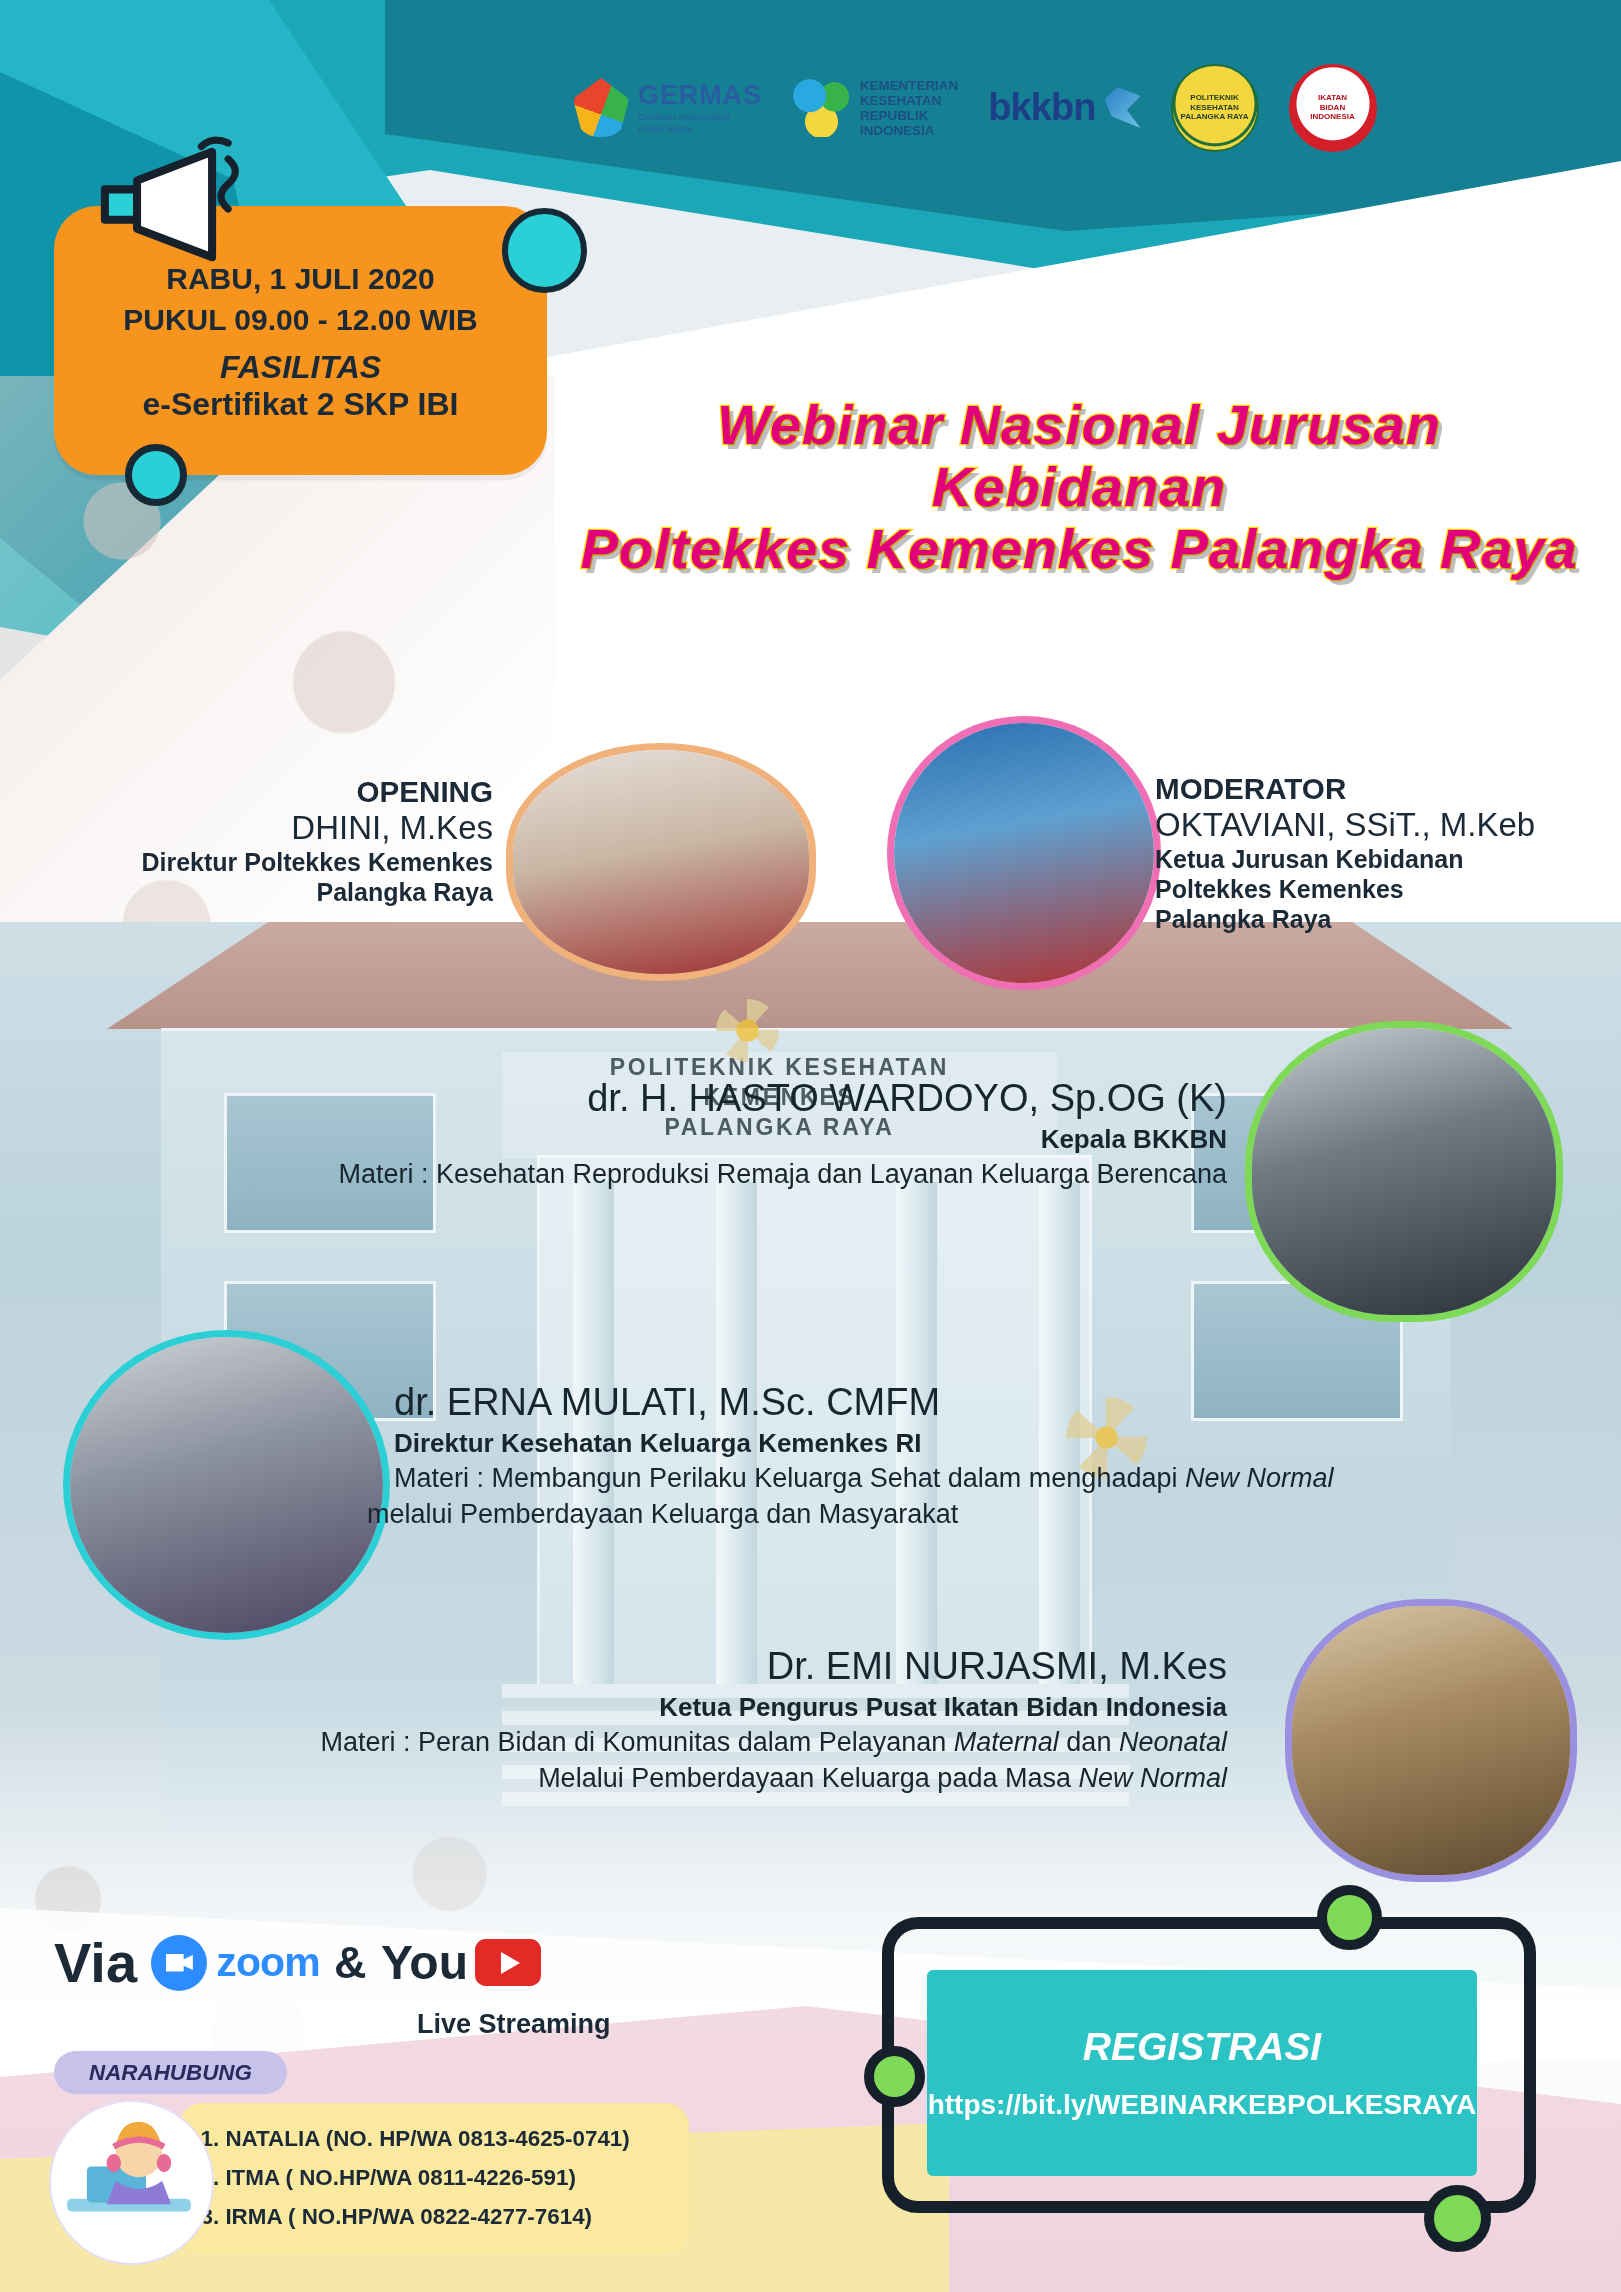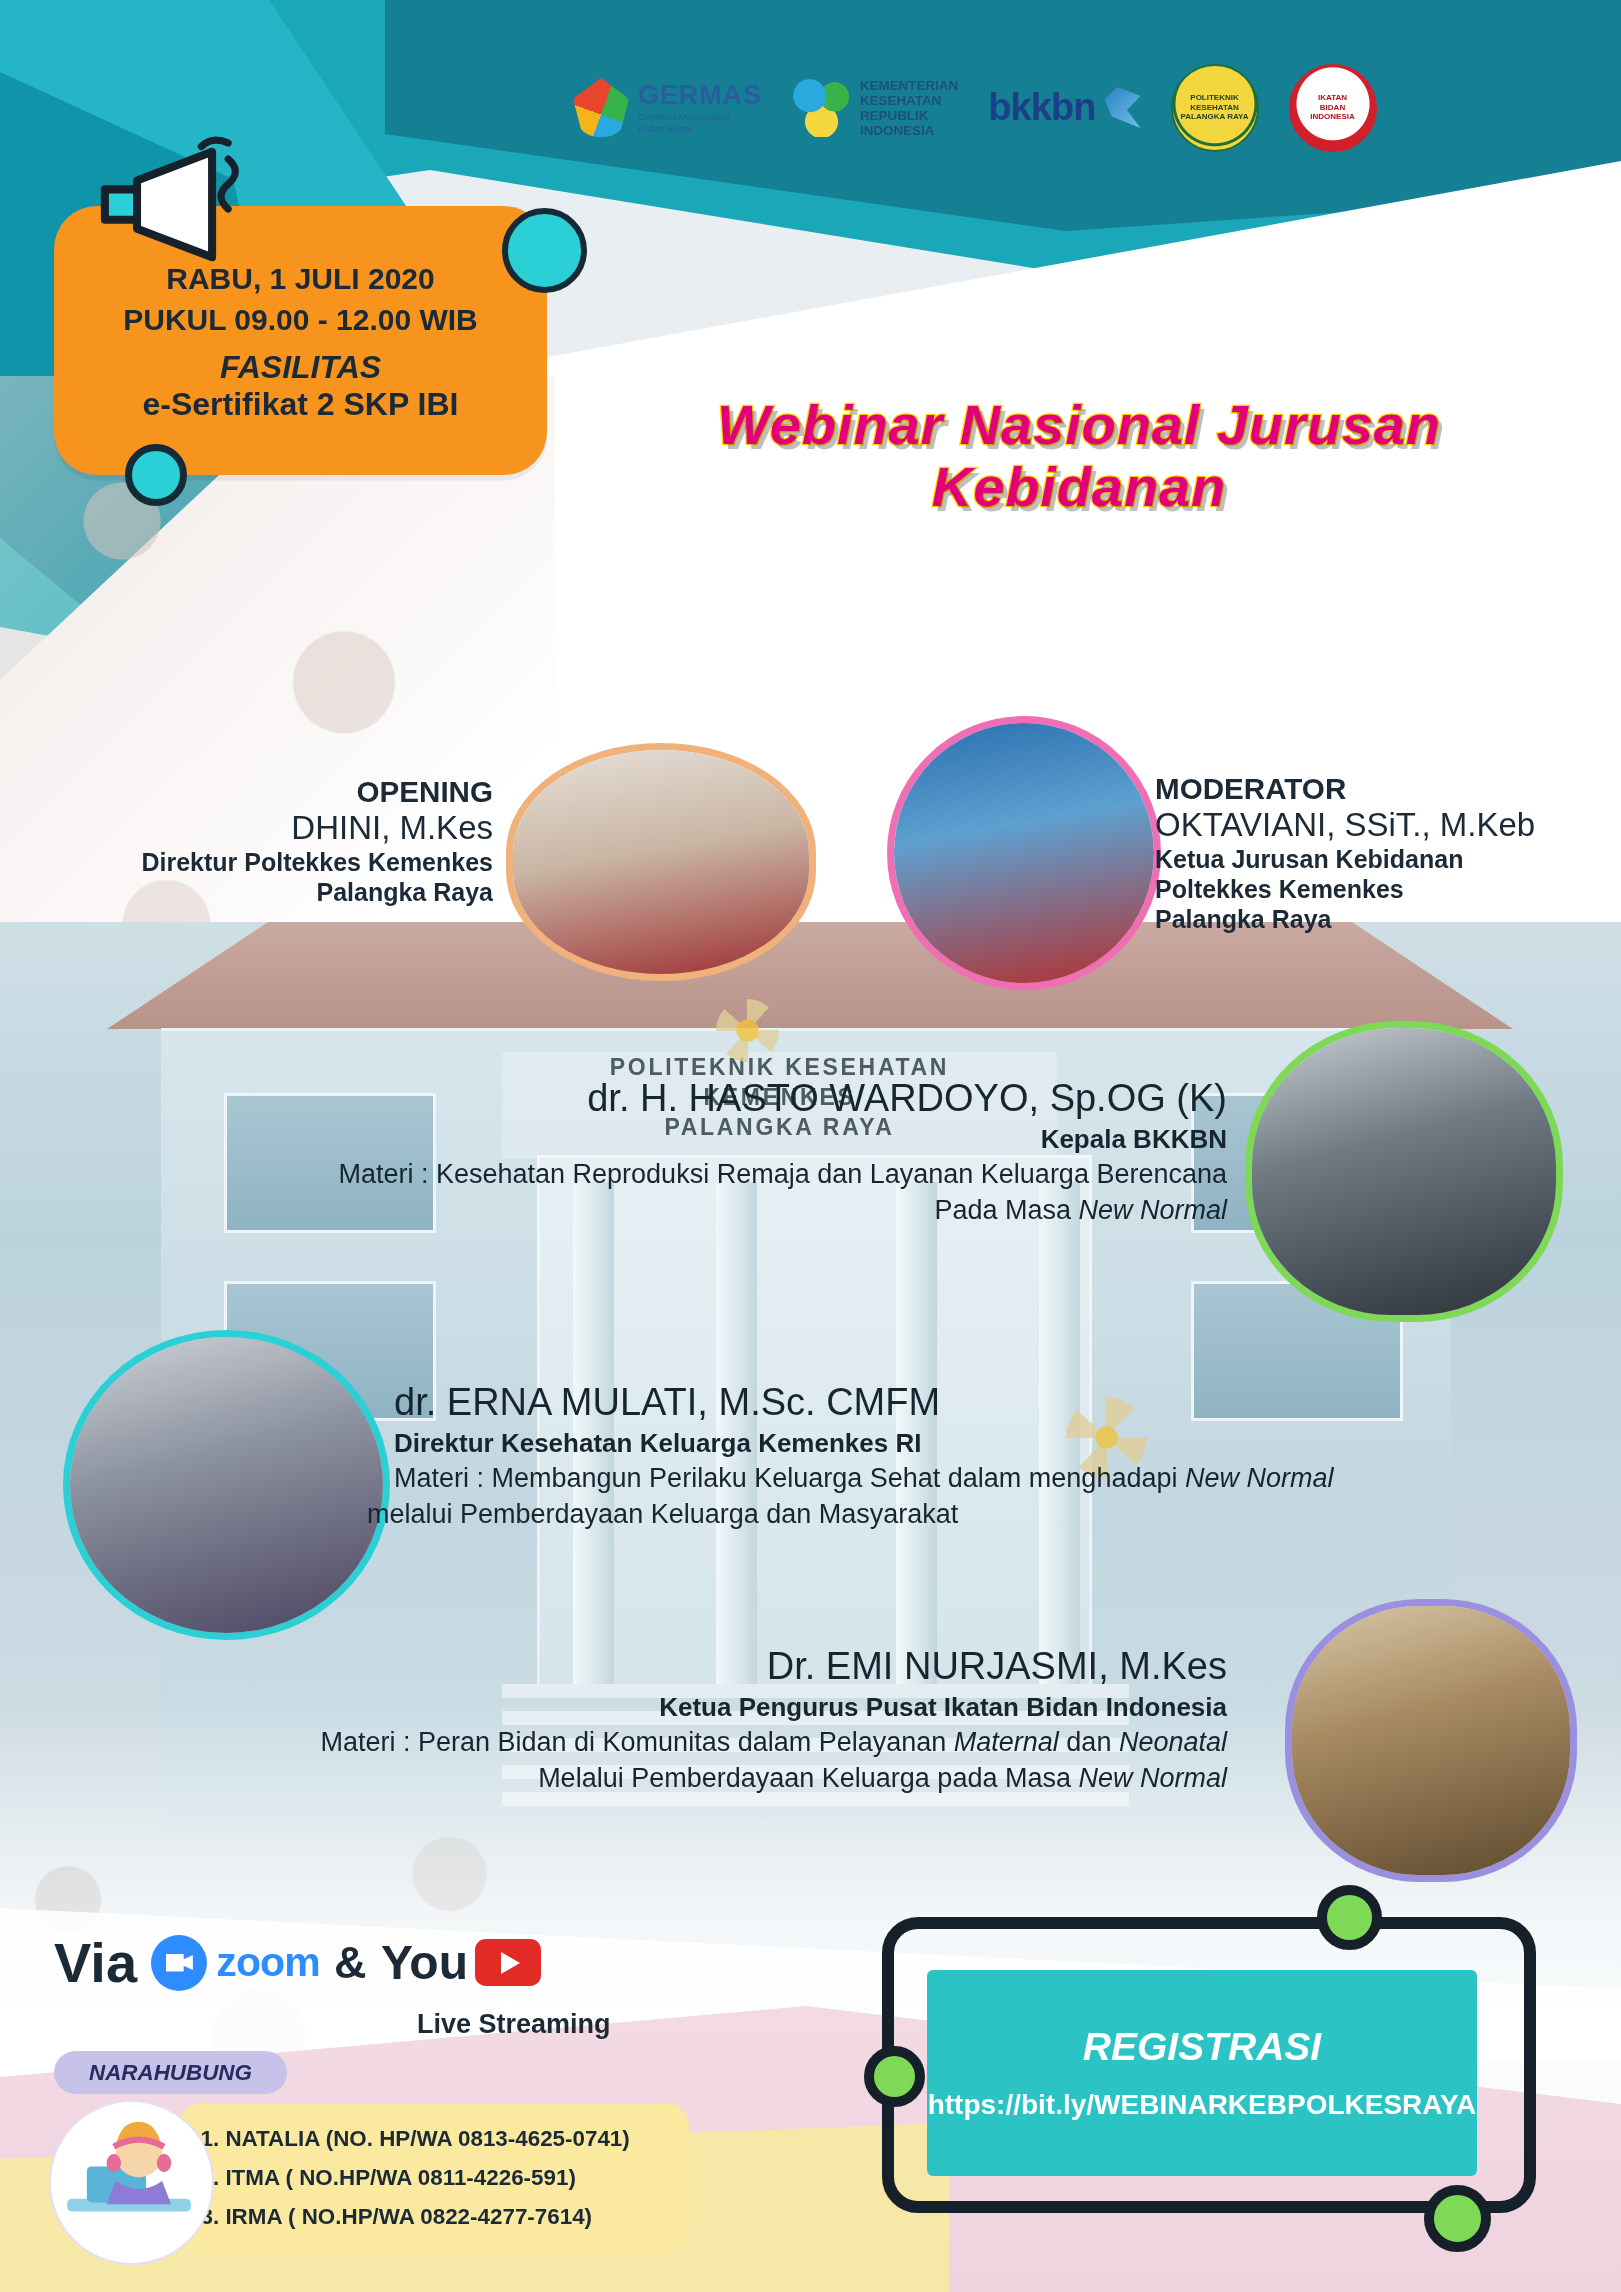--- a/index.html
+++ b/index.html
@@ -516,20 +516,21 @@
     <svg width="179" height="134" viewBox="0 0 200 150">
       <path d="M12 62 L12 96 L48 96 L48 62 Z" fill="#2ad0d6" stroke="#17212b" stroke-width="9" stroke-linejoin="round"></path>
       <path d="M48 52 L132 20 L132 138 L48 106 Z" fill="#ffffff" stroke="#17212b" stroke-width="9" stroke-linejoin="round"></path>
       <path d="M150 28 q16 14 0 28 q-16 14 0 28" fill="none" stroke="#17212b" stroke-width="8" stroke-linecap="round"></path>
       <path d="M150 10 q-18 -8 -30 4" fill="none" stroke="#17212b" stroke-width="8" stroke-linecap="round"></path>
     </svg>
   </div>
 
   <div class="title-block">
     <div class="title-main">Webinar Nasional Jurusan Kebidanan</div>
+    <div class="title-main">Poltekkes Kemenkes Palangka Raya</div>
   </div>
 
   <div class="photo" style="left:506px; top:743px; width:296px; height:224px; border:7.2px solid #f0b27a;">
     <div class="ph-inner" style="background:linear-gradient(170deg,#e7e0da 0%, #c9b6a4 45%, #9d2f32 100%);"></div>
   </div>
   <div class="opening-txt">
     <div class="h">OPENING</div>
     <div class="n">DHINI, M.Kes</div>
     <div class="r">Direktur Poltekkes Kemenkes</div>
     <div class="r">Palangka Raya</div>
@@ -546,21 +547,20 @@
     <div class="r">Palangka Raya</div>
   </div>
 
   <div class="photo" style="left:1245px; top:1021px; width:304px; height:287px; border:7.2px solid #7ed957; border-radius:48% 48% 46% 46%;">
     <div class="ph-inner" style="background:linear-gradient(165deg,#c9cfd4 0%, #6f7a82 40%, #2b3238 100%);"></div>
   </div>
   <div class="spk" style="left:206px; top:1075px; width:1021px; text-align:right;">
     <div class="name">dr. H. HASTO WARDOYO, Sp.OG (K)</div>
     <div class="role">Kepala BKKBN</div>
     <div class="matt">Materi : Kesehatan Reproduksi Remaja dan Layanan Keluarga Berencana</div>
-    <div class="matt"><span>Pada Masa </span><i>New Normal</i></div>
   </div>
 
   <div class="photo" style="left:63px; top:1330px; width:313px; height:296px; border:7.2px solid #2ad0d6; border-radius:50%;">
     <div class="ph-inner" style="background:linear-gradient(165deg,#cfd4d8 0%, #8d93a0 40%, #4a4460 100%);"></div>
   </div>
   <div class="spk" style="left:394px; top:1379px; width:1102px; text-align:left;">
     <div class="name">dr.  ERNA MULATI, M.Sc. CMFM</div>
     <div class="role">Direktur Kesehatan Keluarga Kemenkes RI</div>
     <div class="matt"><span>Materi : Membangun Perilaku Keluarga Sehat dalam menghadapi </span><i>New Normal</i></div>
     <div class="matt" style="margin-left:-27px;">melalui Pemberdayaan Keluarga dan Masyarakat</div>

